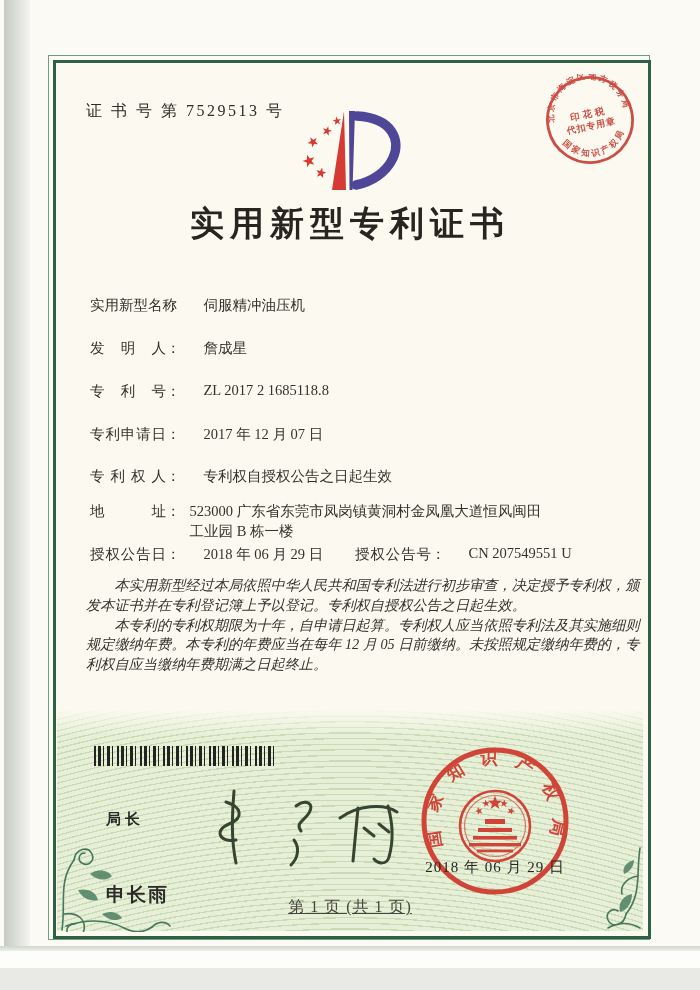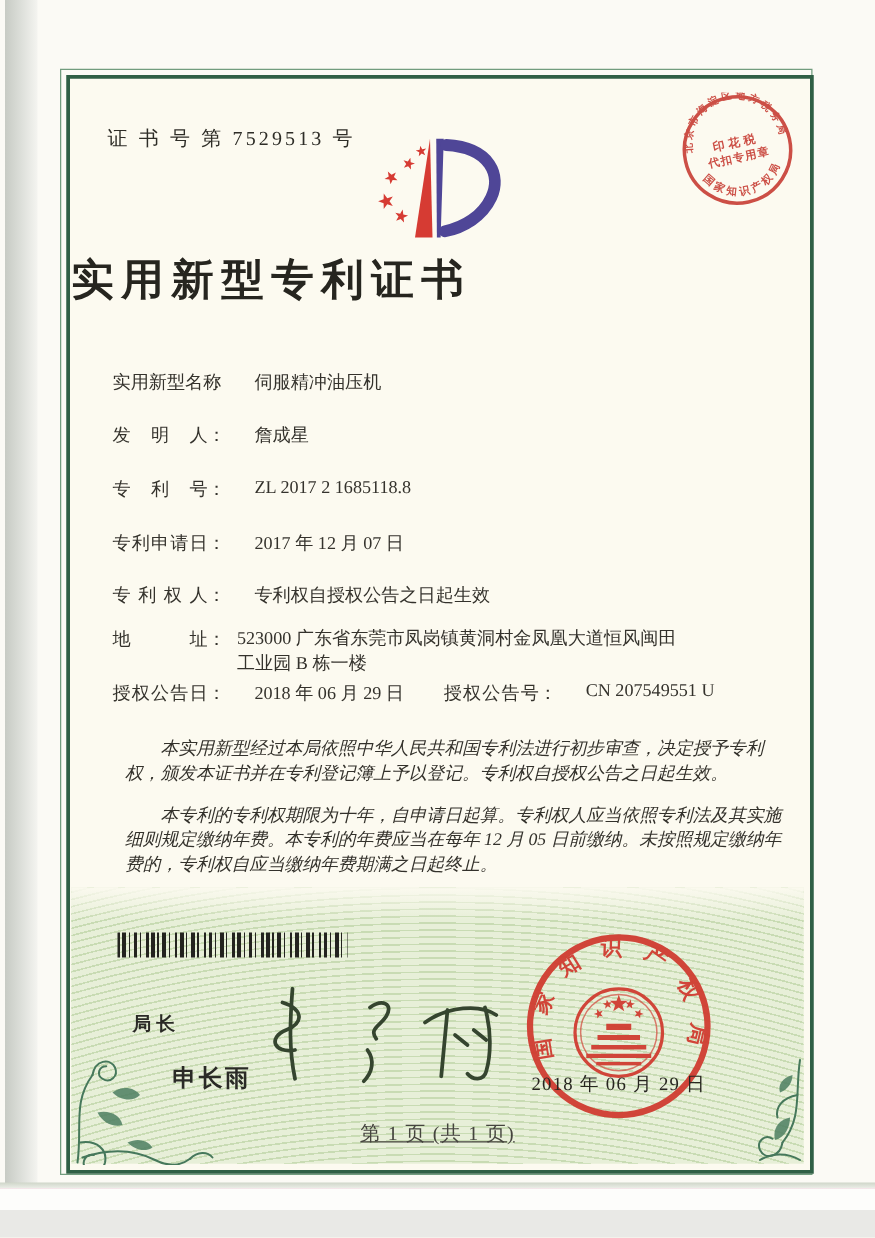--- a/index.html
+++ b/index.html
@@ -16,42 +16,42 @@
   .frame-inner{position:absolute;left:53px;top:60px;width:592px;height:873px;
         border:3px solid #2f5f45;background:#fcfaf0;}
   .green-band{position:absolute;left:57px;top:710px;width:586px;height:221px;
         background-color:#e7efd8;
         background-image:
           linear-gradient(rgba(252,250,240,.95),rgba(252,250,240,0) 26px),
           repeating-radial-gradient(circle at 50% 520%, #c8dbb3 0 1.3px, rgba(200,219,179,0) 1.3px 5.6px);}
   .cert-no{position:absolute;left:86px;top:101px;font-size:16px;letter-spacing:2.5px;color:#2e2d27;}
   .logo{position:absolute;left:294px;top:103px;}
   .tax-stamp{position:absolute;left:544px;top:74px;opacity:.92;}
-  .title{position:absolute;left:57px;top:201px;width:586px;
+  .title{position:absolute;left:57px;top:201px;width:586px;text-align:center;
         font-size:34px;font-weight:700;letter-spacing:6px;color:#26251f;}
   .frow{position:absolute;left:90px;font-size:14.5px;color:#34322c;white-space:nowrap;}
   .flabel{display:inline-block;width:76px;text-align:justify;text-align-last:justify;vertical-align:top;}
   .fcolon{vertical-align:top;}
   .fvalue{margin-left:23px;vertical-align:top;}
   .fvalue-block{display:inline-block;margin-left:9px;line-height:19.5px;vertical-align:top;white-space:normal;width:460px;}
   .pair2{position:absolute;left:265px;top:0;}
   .paras{position:absolute;left:86px;top:576px;width:557px;color:#33312b;}
-  .paras p{margin:14px;font-size:14.2px;line-height:19.8px;text-indent:2em;
+  .paras p{margin:0;font-size:14.2px;line-height:19.8px;text-indent:2em;
         font-style:italic;font-family:"Liberation Serif","DejaVu Serif",serif;}
   .barcode{position:absolute;left:94px;top:746px;width:184px;height:20px;
         background:repeating-linear-gradient(90deg,
           #23231f 0 2px,rgba(0,0,0,0) 2px 4px,
           #23231f 4px 7px,rgba(0,0,0,0) 7px 9px,
           #23231f 9px 10px,rgba(0,0,0,0) 10px 13px,
           #23231f 13px 16px,rgba(0,0,0,0) 16px 18px,
           #23231f 18px 19px,rgba(0,0,0,0) 19px 23px);}
   .sig-title{position:absolute;left:106px;top:810px;font-size:15px;font-weight:600;
         letter-spacing:4px;color:#2a2a26;font-family:"Liberation Sans","DejaVu Sans",sans-serif;}
-  .sig-name{position:absolute;left:106px;top:850px;font-size:19px;font-weight:600;
-        letter-spacing:2px;color:#2a2a26;font-family:"Liberation Sans","DejaVu Sans",sans-serif;margin-left:32px;}
+  .sig-name{position:absolute;left:106px;top:882px;font-size:19px;font-weight:600;
+        letter-spacing:2px;color:#2a2a26;font-family:"Liberation Sans","DejaVu Sans",sans-serif;}
   .signature{position:absolute;left:200px;top:786px;}
   .office-seal{position:absolute;left:417px;top:743px;opacity:.95;}
   .seal-date{position:absolute;left:420px;top:858px;width:150px;text-align:center;
         font-size:15px;color:#272520;letter-spacing:1px;z-index:6;}
   .footer{position:absolute;left:57px;top:897px;width:586px;text-align:center;
         font-size:16px;color:#45443e;letter-spacing:1px;text-decoration:underline;}
   .flourish-l{position:absolute;left:56px;top:830px;}
   .flourish-r{position:absolute;left:596px;top:846px;}
   svg{display:block;}
 </style>

